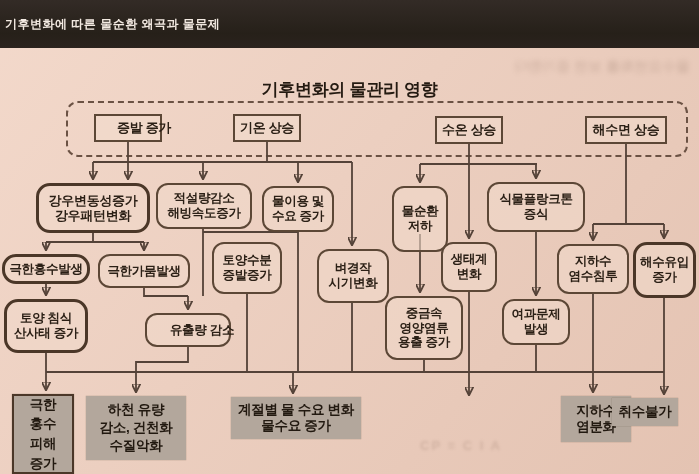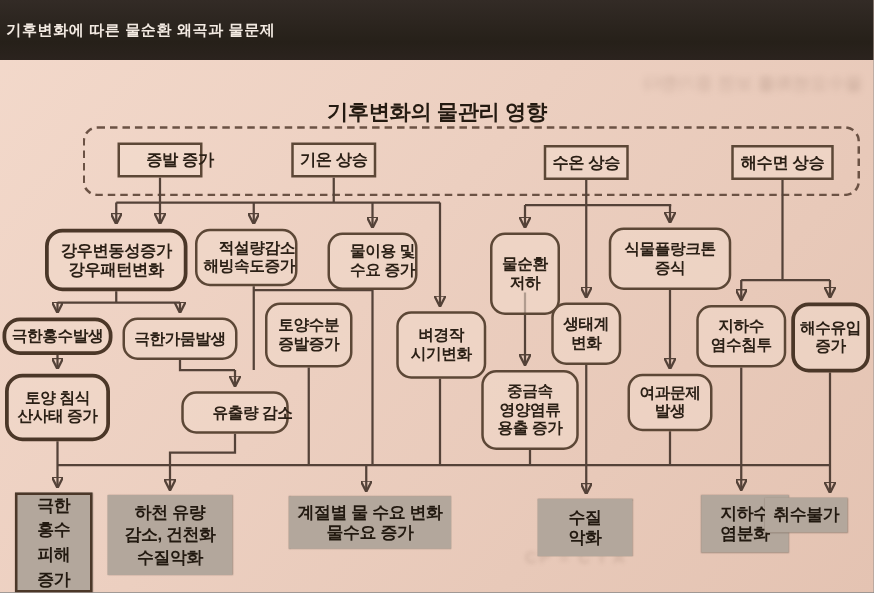--- a/index.html
+++ b/index.html
@@ -105,25 +105,25 @@
     <span>수온 상승</span>
   </div>
   <div class="node tbox" style="left:585px;top:116px;width:82px;height:28px;">
     <span>해수면 상승</span>
   </div>
 
   <div class="node rbox thick" style="left:36px;top:183px;width:114px;height:50px;font-size:13px;">
     <span>강우변동성증가</span>
     <span>강우패턴변화</span>
   </div>
-  <div class="node rbox" style="left:156px;top:183px;width:82px;height:46px;align-items:flex-end;">
+  <div class="node rbox" style="left:156px;top:183px;width:96px;height:46px;">
     <span>적설량감소</span>
     <span>해빙속도증가</span>
   </div>
-  <div class="node rbox" style="left:262px;top:186px;width:72px;height:46px;align-items:flex-end;">
+  <div class="node rbox" style="left:262px;top:186px;width:72px;height:46px;">
     <span>물이용 및</span>
     <span>수요 증가</span>
   </div>
   <div class="node rbox" style="left:392px;top:186px;width:56px;height:66px;">
     <span>물순환</span>
     <span>저하</span>
   </div>
   <div class="node rbox" style="left:487px;top:182px;width:98px;height:50px;">
     <span>식물플랑크톤</span>
     <span>증식</span>
@@ -181,24 +181,20 @@
   </div>
   <div class="node gbox" style="left:86px;top:396px;width:100px;height:64px;line-height:1.35;">
     <span>하천 유량</span>
     <span>감소, 건천화</span>
     <span>수질악화</span>
   </div>
   <div class="node gbox" style="left:231px;top:397px;width:130px;height:42px;">
     <span>계절별 물 수요 변화</span>
     <span>물수요 증가</span>
   </div>
-  <div class="node gbox" style="left:430px;top:399px;width:76px;height:46px;">
-    <span>수질</span>
-    <span>악화</span>
-  </div>
   <div class="node gbox" style="left:561px;top:396px;width:70px;height:46px;">
     <span>지하수</span>
     <span>염분화</span>
   </div>
   <div class="node gbox" style="left:612px;top:398px;width:66px;height:28px;">
     <span>취수불가</span>
   </div>
 
 </div>
 

